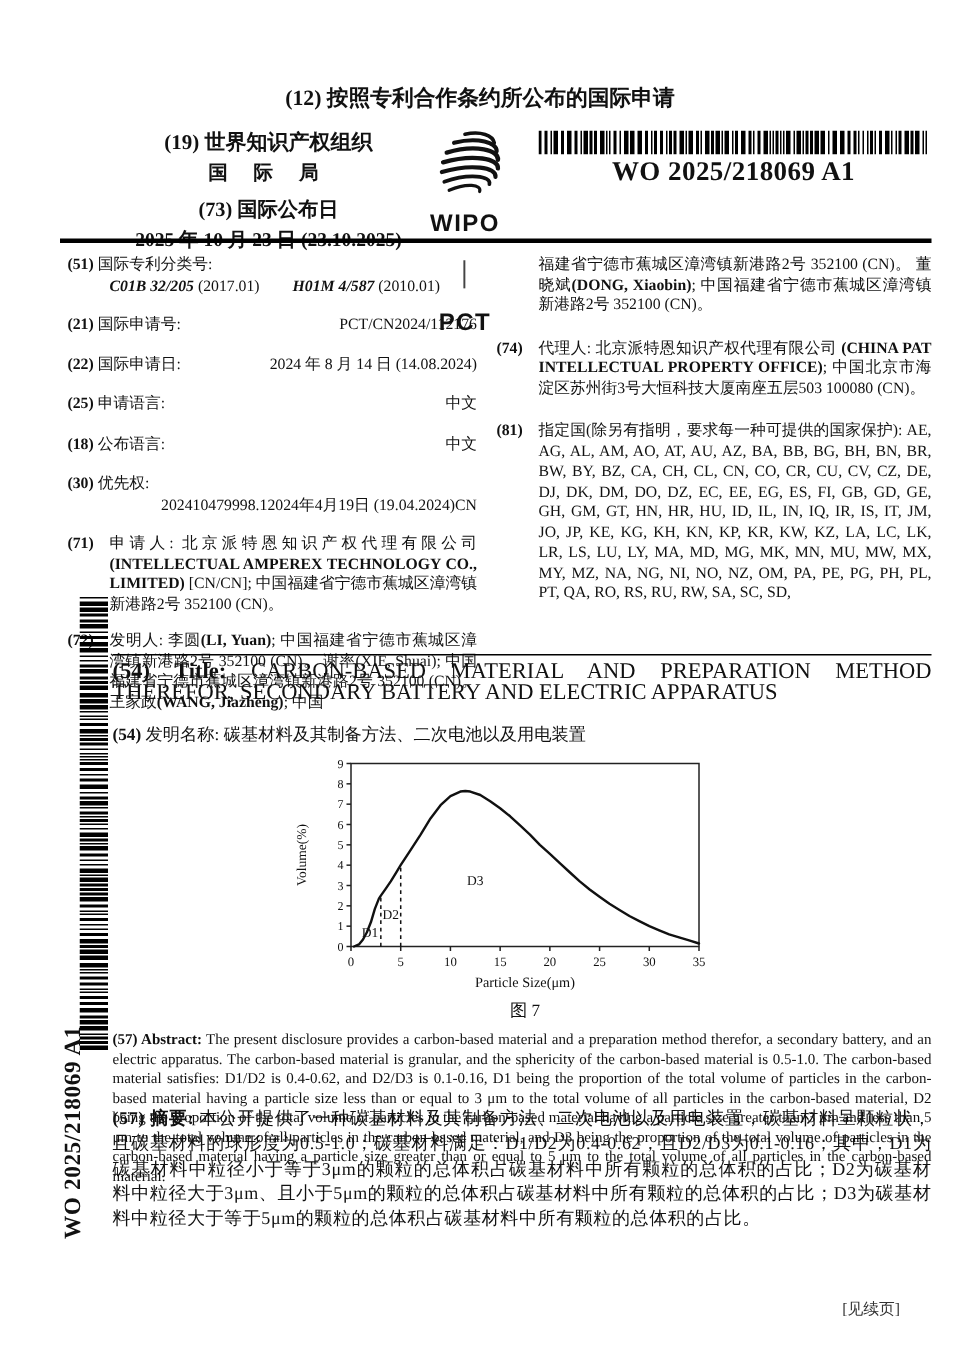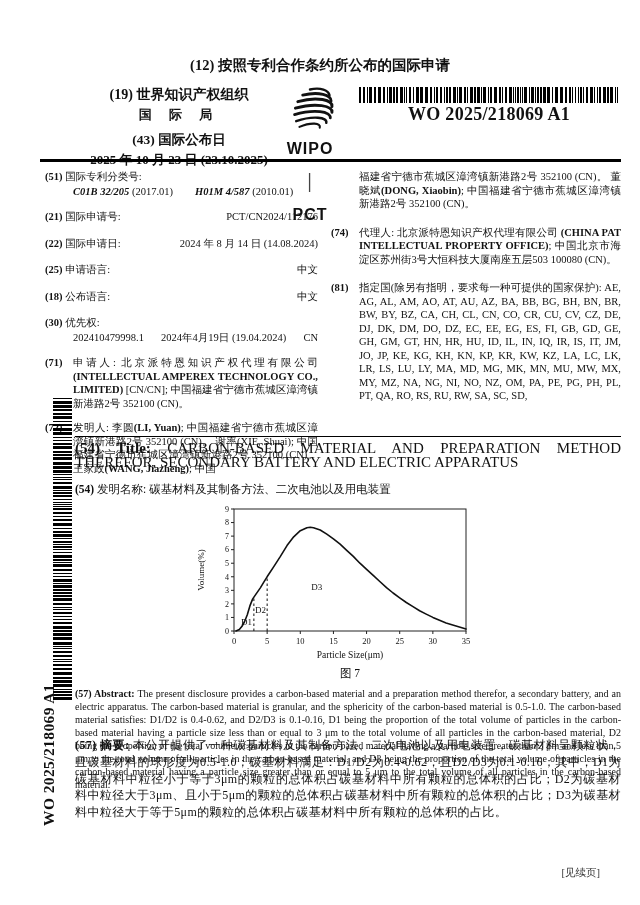--- a/index.html
+++ b/index.html
@@ -31,21 +31,21 @@
   
   .biblio { top:170px; left:45px; width:576px; display:flex; gap:13px; font-size:10.5px; line-height:13.5px; }
   .colL { width:273px; }
   .colR { width:290px; }
   .blk { margin-bottom:12px; }
   .row { display:flex; justify-content:space-between; margin-bottom:13px; }
   .para { position:relative; padding-left:28px; text-align:justify; margin-bottom:11px; }
   .para .num { position:absolute; left:0; top:0; font-weight:bold; }
   .ipc-codes { display:flex; gap:22px; padding-left:28px; margin-top:1px; }
   .bi { font-weight:bold; font-style:italic; }
-  .prio-line { display:flex; justify-content:space-between; padding-left:28px; margin-top:1px; }
+  .prio-line { display:flex; justify-content:flex-end; padding-left:28px; margin-top:1px; }
   
   .vbarcode { top:398px; left:53px; width:19px; height:303px; position:absolute; overflow:hidden; }
   .vpubnum {
     top:826px; left:40px; transform:rotate(-90deg); transform-origin:0 0;
     white-space:nowrap; font-weight:bold; font-size:15.5px; letter-spacing:0.4px; width:132px; text-align:center;
   }
   
   .title-en { top:442px; left:75px; width:546px; font-size:15px; line-height:13.5px; text-align:justify; }
   .title-zh { top:482px; left:75px; width:546px; font-size:11.5px; }
   .chart-wrap { top:503px; left:192px; width:300px; }
@@ -57,21 +57,21 @@
 </head>
 <body>
 
 <div class="page">
 
   <div class="abs h12">(12) 按照专利合作条约所公布的国际申请</div>
 
   <div class="abs h-left">
     <div class="h-org">(19) 世界知识产权组织</div>
     <div class="h-bureau">国 际 局</div>
-    <div class="h-pubdate-label">(43) 国际公布日</div>
+    <div class="h-pubdate-label">(73) 国际公布日</div>
     <div class="h-pubdate">2025 年 10 月 23 日 (23.10.2025)</div>
   </div>
 
   <div class="abs h-logo">
     <svg viewBox="0 0 64 60" width="52" height="50" aria-hidden="true">
       <g stroke="#111" fill="none" stroke-linecap="round">
         <path d="M32 6 C45 3 55 7 56 13" stroke-width="3"></path>
         <path d="M23 13 C43 8 58 13 58 20" stroke-width="3.4"></path>
         <path d="M17 21 C41 14 60 19 59 27" stroke-width="3.6"></path>
         <path d="M14 29 C39 22 60 26 59 34" stroke-width="3.6"></path>

